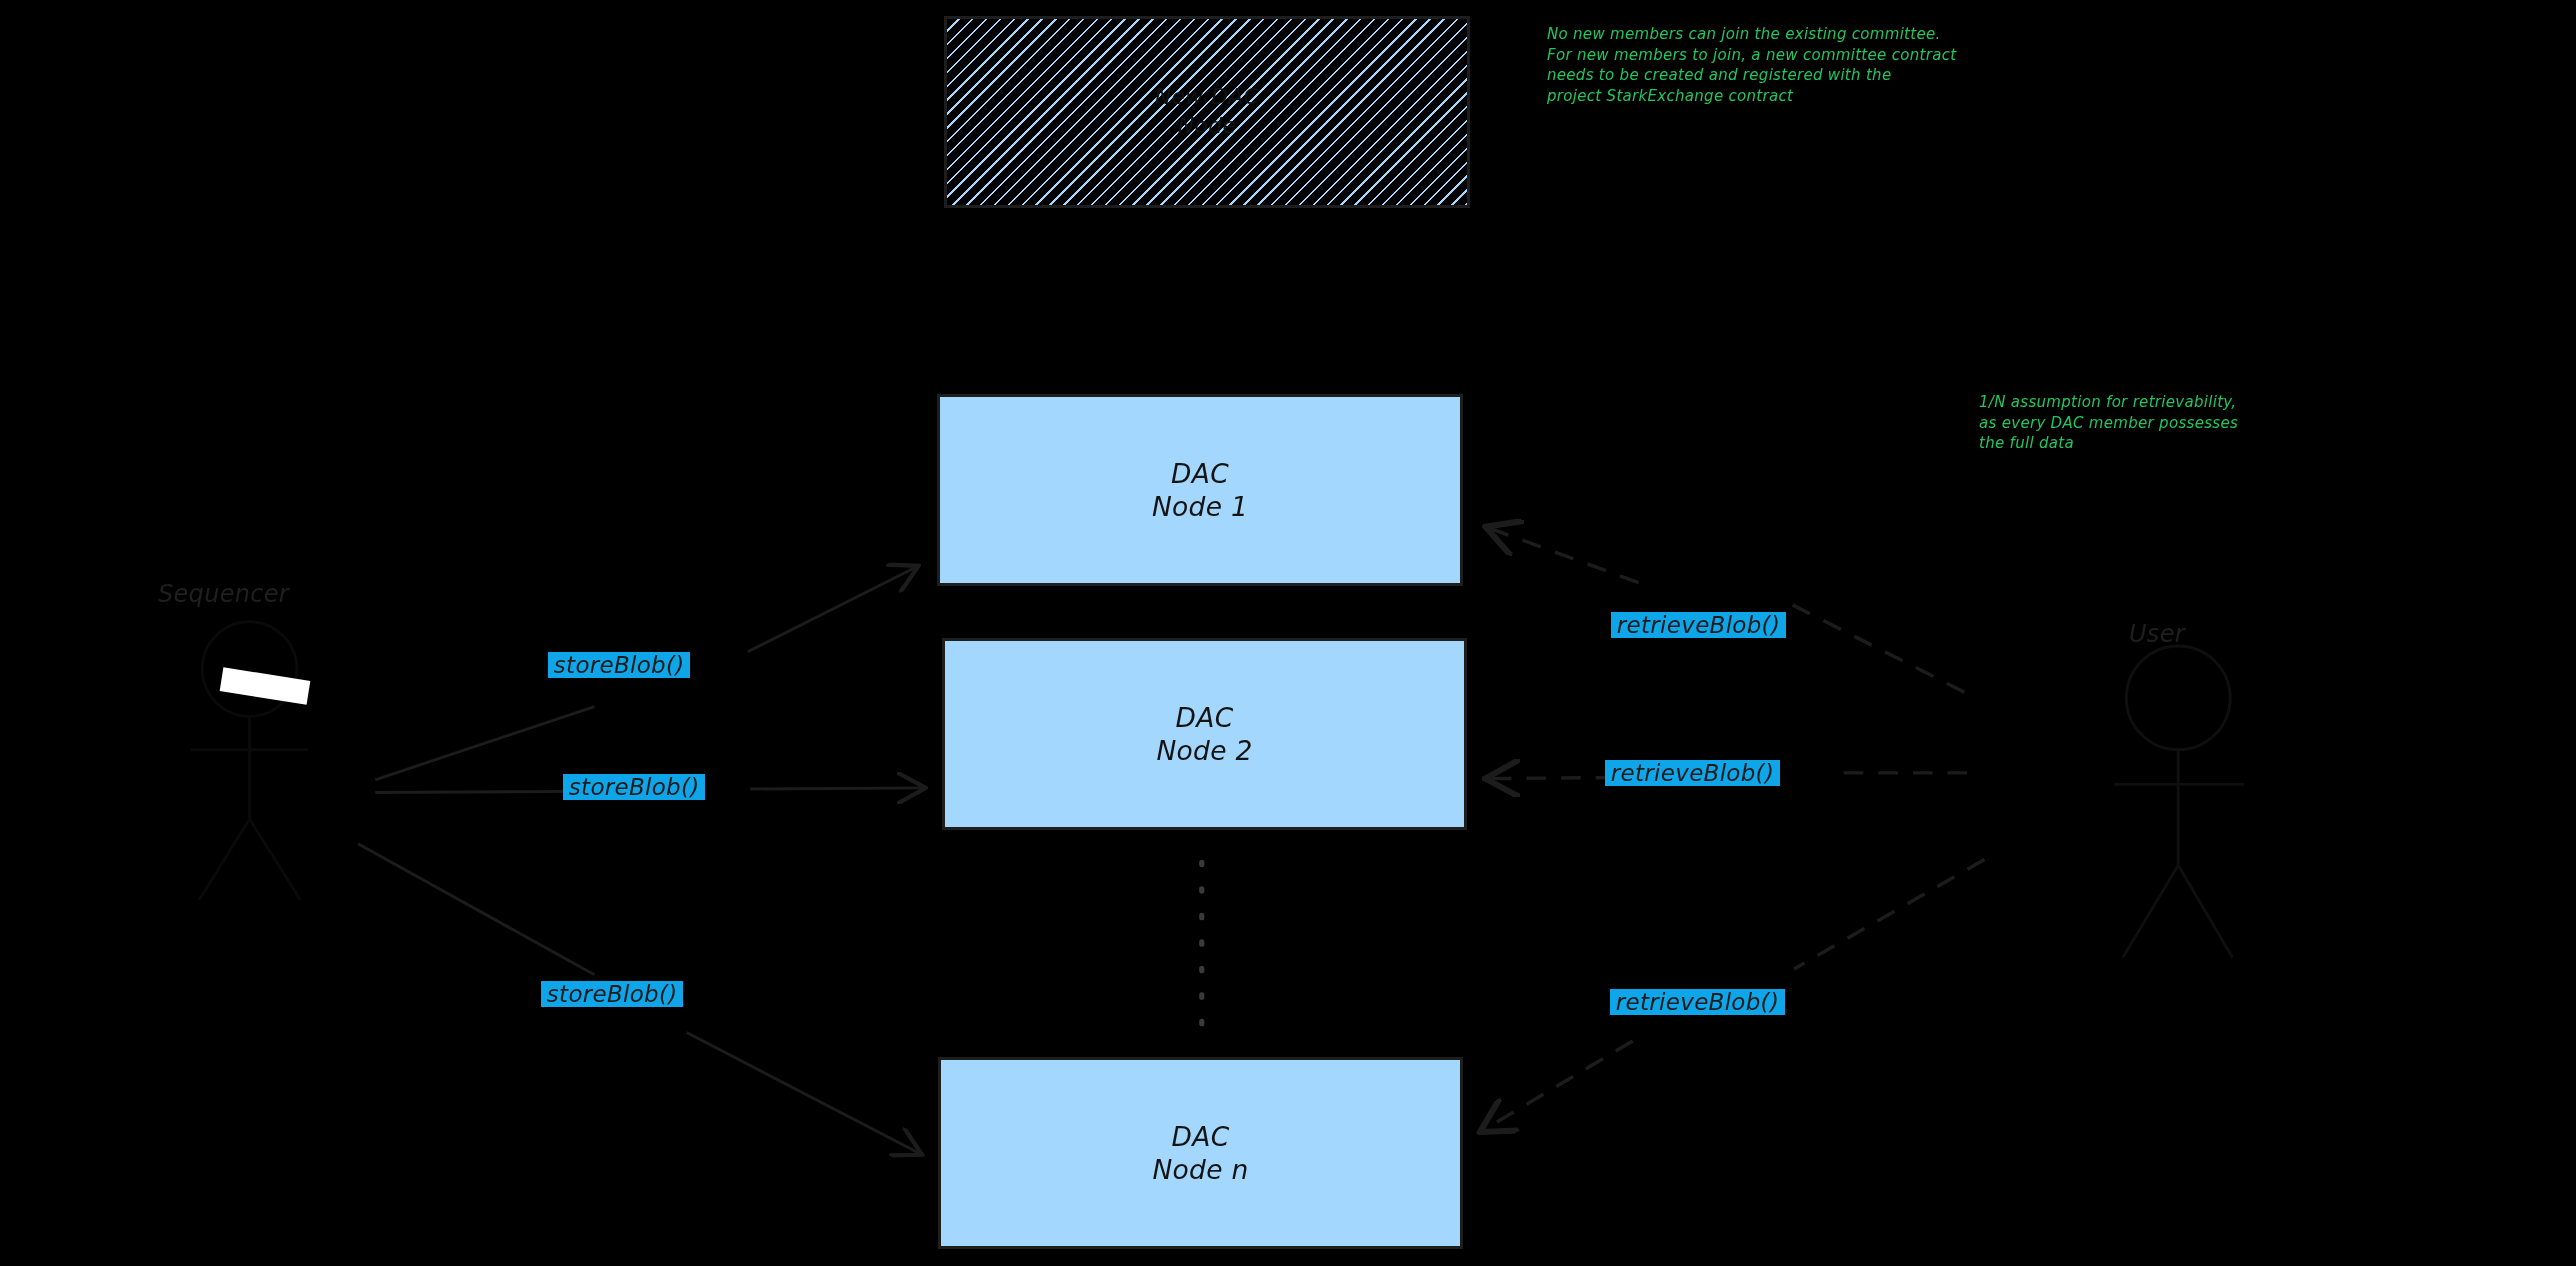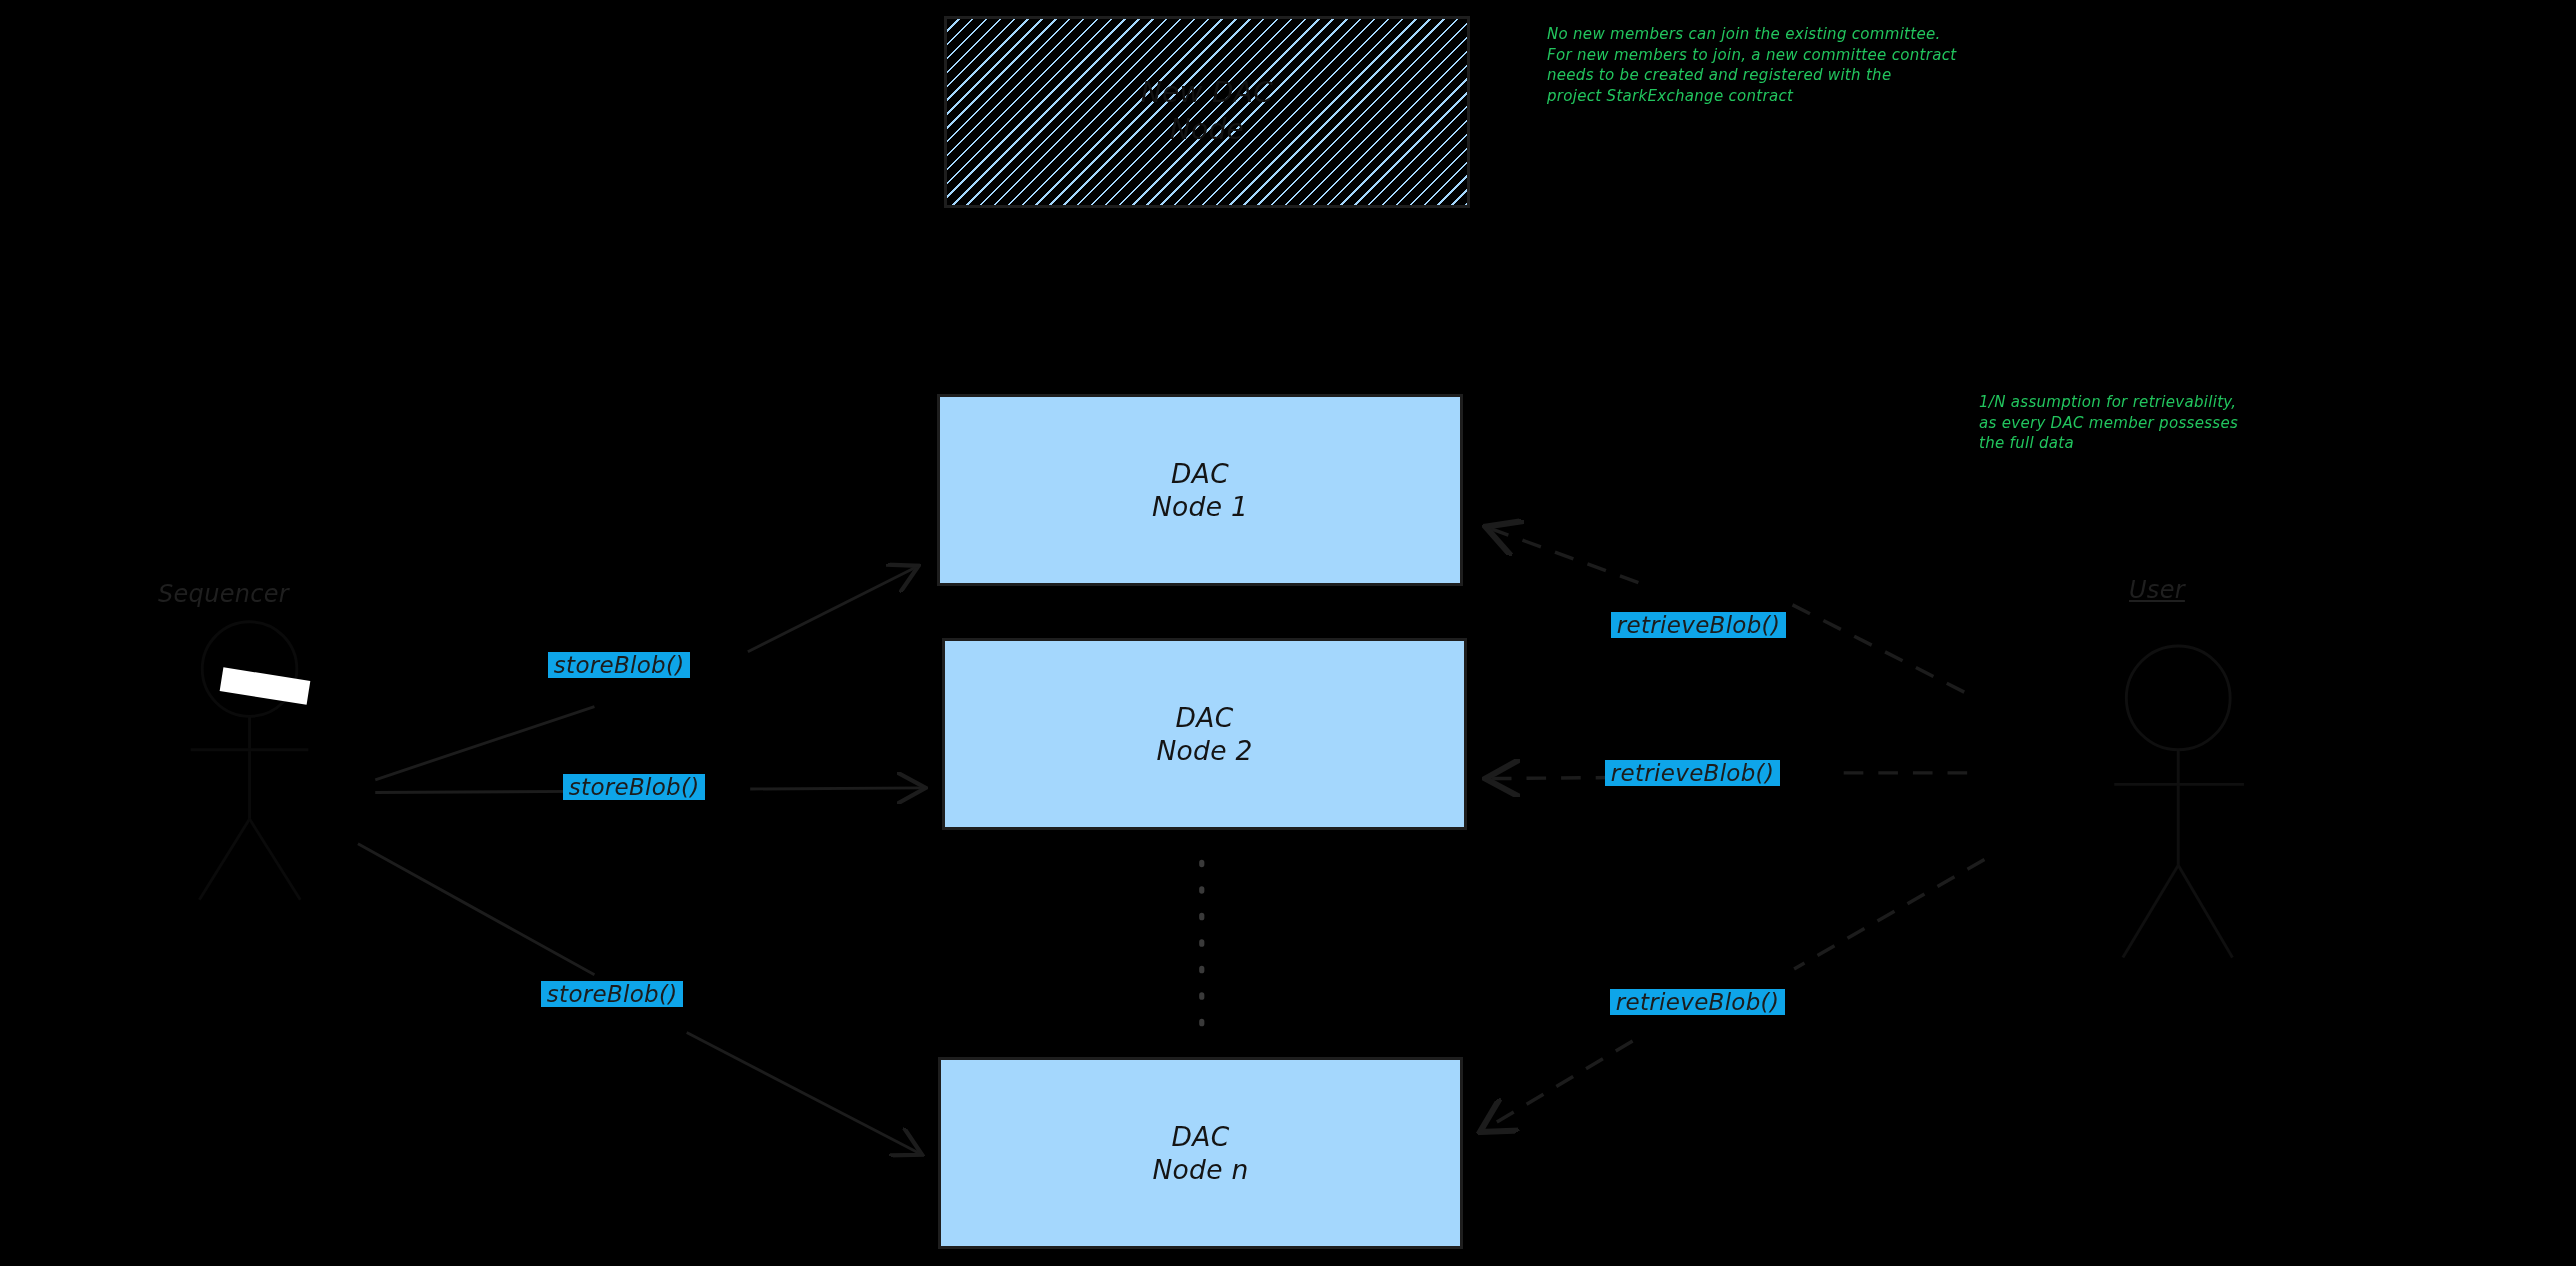--- a/index.html
+++ b/index.html
@@ -60,21 +60,21 @@
     background-image: repeating-linear-gradient(
       -45deg,
       #a4d7fd 0px,
       #a4d7fd 1.7px,
       rgba(0,0,0,0) 1.7px,
       rgba(0,0,0,0) 9.8px
     );
   }
   .hatch-box .node-line {
     color: #121212;
-    font-size: 28px;
+    font-size: 22px;
     line-height: 1.3;
     text-align: center;
     white-space: nowrap;
   }
   
   .annot {
     position: absolute;
     color: #22c55e;
     font-size: 15px;
     line-height: 1.38;
@@ -181,21 +181,21 @@
     <div class="node-line">Node 2</div>
   </div>
 
   <div class="node-box hand" style="left:938px; top:1057px; width:525px; height:192px;">
     <div class="node-line">DAC</div>
     <div class="node-line">Node n</div>
   </div>
 
   <div class="actor-label hand" style="left:158px; top:580px;">Sequencer</div>
 
-  <div class="actor-label hand" style="left:2129px; top:576px;text-decoration:underline;">User</div>
+  <div class="actor-label hand" style="left:2129px; top:620px;">User</div>
 
   <div class="cursor-shape" style="left:221px; top:674px; width:88px; height:24px;"></div>
 
   <div class="edge-label hand" style="left:548px; top:652px;">storeBlob()</div>
 
   <div class="edge-label hand" style="left:563px; top:774px;">storeBlob()</div>
 
   <div class="edge-label hand" style="left:541px; top:981px;">storeBlob()</div>
 
   <div class="edge-label hand" style="left:1611px; top:612px;">retrieveBlob()</div>

